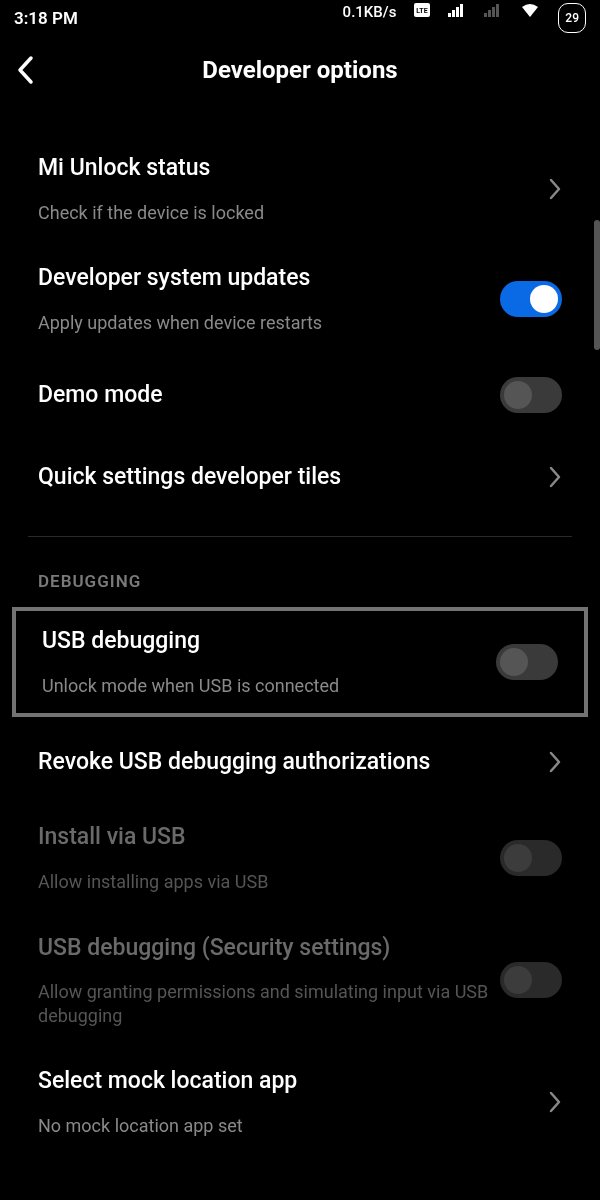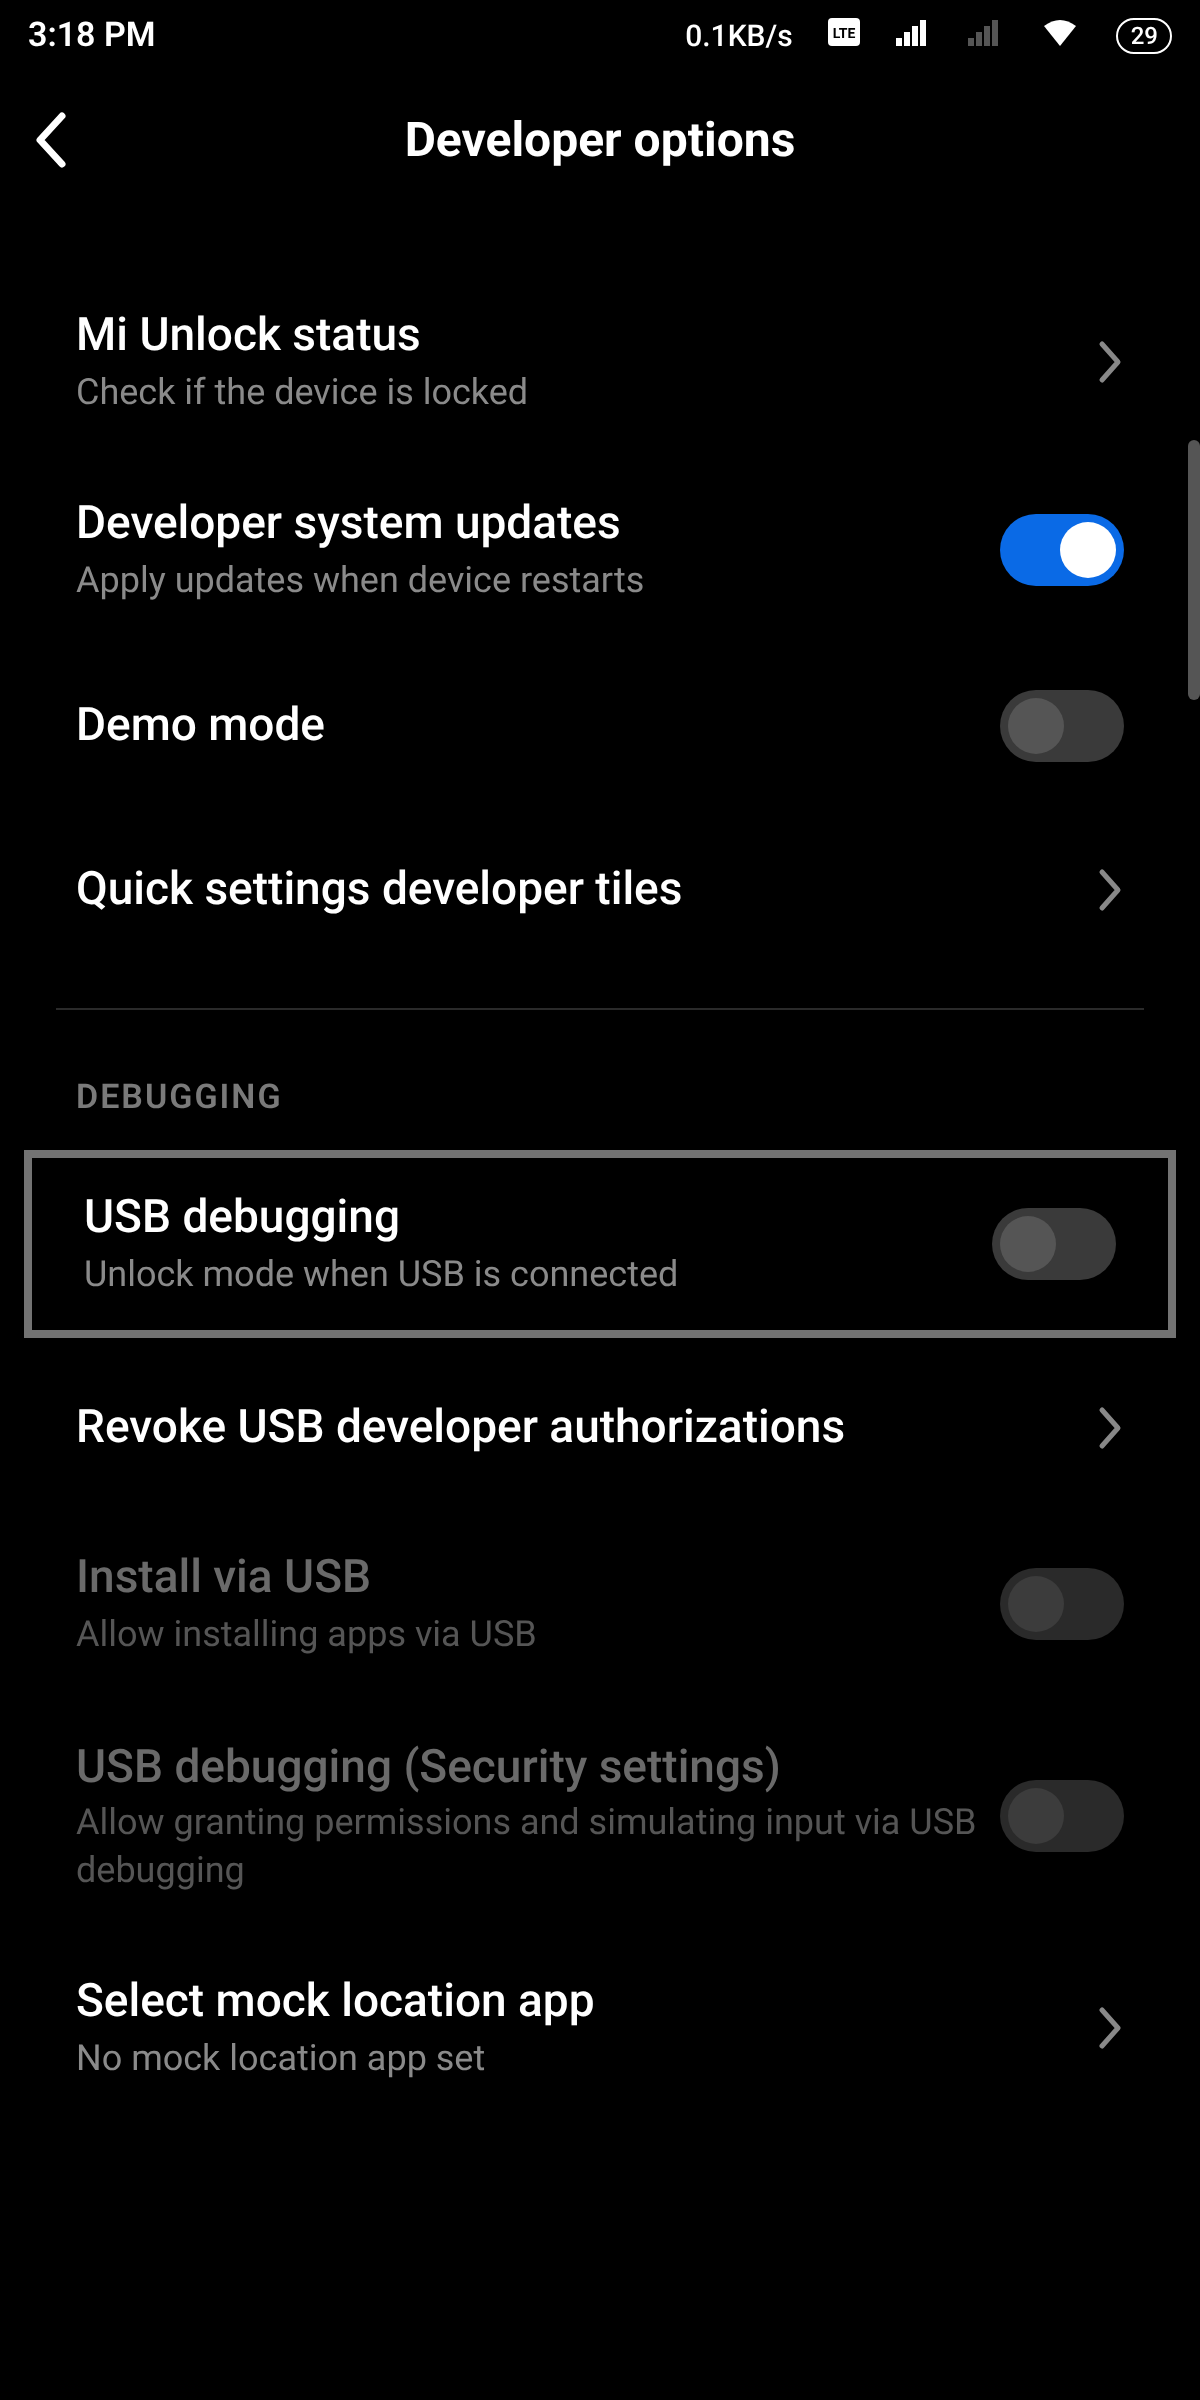--- a/index.html
+++ b/index.html
@@ -29,21 +29,21 @@
     font-size: 15px;
     font-weight: 500;
   }
   .status-right svg { display: block; }
   .battery-pill {
     border: 1.5px solid #fff;
     border-radius: 10px;
     padding: 0 6px;
     font-size: 12px;
     line-height: 16px;
-    height: 18px;
+    height: 30px;
     display: flex;
     align-items: center;
   }
   
   .header {
     height: 68px;
     display: flex;
     align-items: center;
     position: relative;
     padding: 0 16px;
@@ -75,21 +75,21 @@
   .row .title {
     font-size: 23px;
     font-weight: 500;
     color: #fff;
     line-height: 1.25;
   }
   .row .sub {
     font-size: 18px;
     color: #8a8a8a;
     line-height: 1.3;
-    margin-top: 2px;
+    margin-top: 18px;
   }
   .row.disabled .title { color: #6a6a6a; }
   .row.disabled .sub   { color: #555; }
   .chevron {
     width: 14px; height: 24px;
     flex: 0 0 auto;
     color: #888;
   }
   
   .toggle {
@@ -234,21 +234,21 @@
         <div class="sub">Unlock mode when USB is connected</div>
       </div>
       <div class="toggle">
           <div class="knob"></div>
         </div>
     </div>
   </div>
 
   <div class="row">
     <div class="txt">
-      <div class="title">Revoke USB developer authorizations</div>
+      <div class="title">Revoke USB debugging authorizations</div>
     </div>
     <svg class="chevron" viewBox="0 0 14 24">
         <polyline points="3,3 11,12 3,21" fill="none" stroke="#888" stroke-width="2.5" stroke-linecap="round" stroke-linejoin="round"></polyline>
       </svg>
   </div>
 
   <div class="row disabled">
     <div class="txt">
       <div class="title">Install via USB</div>
       <div class="sub">Allow installing apps via USB</div>

